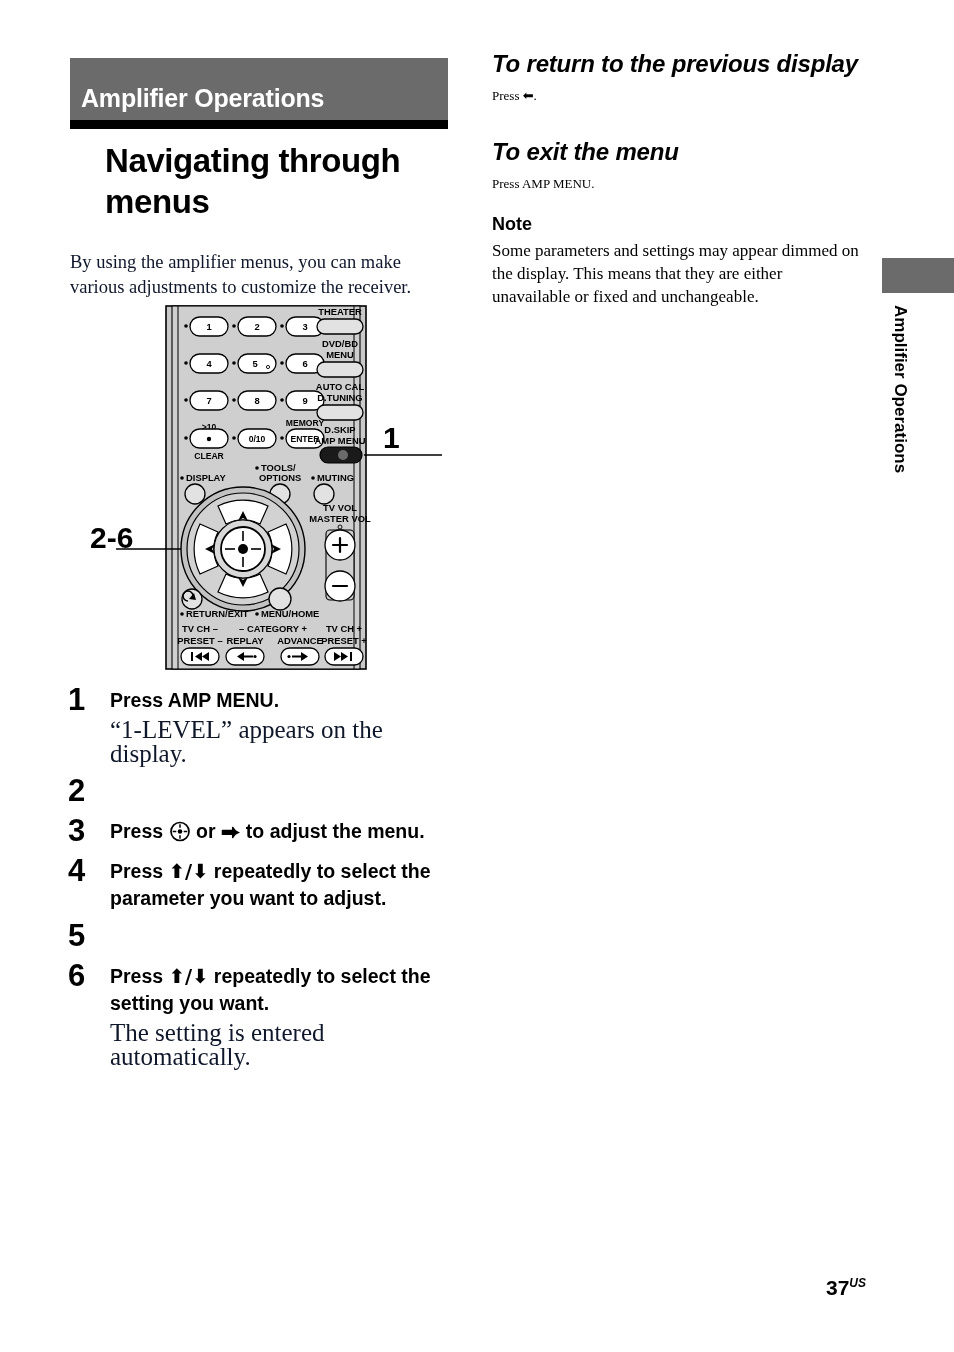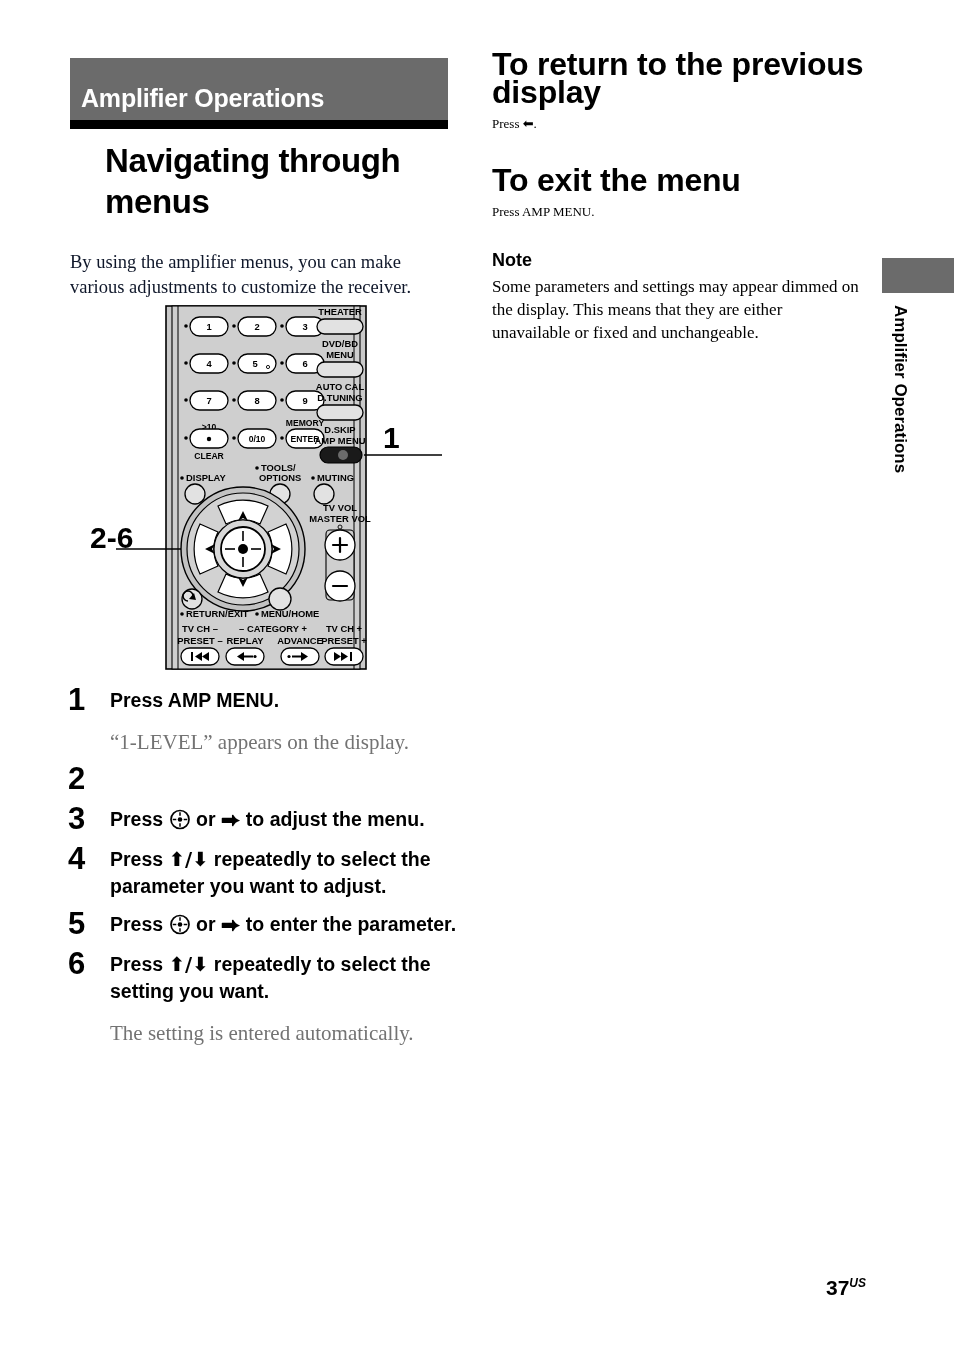--- a/index.html
+++ b/index.html
@@ -120,56 +120,57 @@
   }
   .step-head {
     font-family: "Liberation Sans", sans-serif;
     font-weight: bold;
     font-size: 19.5px;
     line-height: 26px;
     color: #000;
   }
   .step-sub {
     font-family: "Liberation Serif", serif;
-    font-size: 21px;
+    font-size: 25px;
     line-height: 24px;
-    color: #737373;
-    margin-top: 17px;
+    color: #0f172a;
+    margin-top: 5px;
   }
   .gl { font-family: "DejaVu Sans", sans-serif; }
 
   
   .col-right {
     position: absolute;
     left: 492px;
     top: 50px;
     width: 372px;
   }
   .rc-h1 {
     font-family: "Liberation Sans", sans-serif;
     font-weight: bold;
-    font-size: 32px;
+    font-size: 24px;
     line-height: 28px;
     color: #000;
     letter-spacing: -0.2px;
+    font-style: italic;
   }
   .rc-p {
     font-family: "Liberation Serif", serif;
     font-size: 13px;
     line-height: 24px;
     color: #000;
     margin-top: 6px;
   }
   .rc-h1.second { margin-top: 30px; }
   .rc-note-h {
     font-family: "Liberation Sans", sans-serif;
     font-weight: bold;
     font-size: 18px;
     color: #000;
-    margin-top: 26px;
+    margin-top: 18px;
   }
   .rc-note-p {
     font-family: Liberation Serif, serif;
     font-size: 17px;
     line-height: 23px;
     color: #000;
     margin-top: 4px;
     width: 372px;
   }
 
@@ -466,34 +467,20 @@
       <div class="step-num">4</div>
       <div class="step-body">
         <div class="step-head">
           <span>Press </span><span class="gl">⬆/⬇</span><span> repeatedly to select the parameter you want to adjust.</span>
         </div>
       </div>
     </div>
 
     <div class="step">
       <div class="step-num">5</div>
-      <div class="step-body">
-        <div class="step-head">
-          <span>Press </span><svg width="22" height="21" viewBox="0 0 22 21" style="vertical-align:-4px">
-            <circle cx="11" cy="10.5" r="9" fill="none" stroke="#000" stroke-width="1.7"></circle>
-            <circle cx="11" cy="10.5" r="2.3" fill="#000"></circle>
-            <g stroke="#000" stroke-width="1.5">
-              <line x1="11" y1="3.2" x2="11" y2="6.8"></line>
-              <line x1="11" y1="14.2" x2="11" y2="17.8"></line>
-              <line x1="3.7" y1="10.5" x2="7.3" y2="10.5"></line>
-              <line x1="14.7" y1="10.5" x2="18.3" y2="10.5"></line>
-            </g>
-          </svg><span> or ⮕ to enter the parameter.</span>
-        </div>
-      </div>
     </div>
 
     <div class="step">
       <div class="step-num">6</div>
       <div class="step-body">
         <div class="step-head">
           <span>Press </span><span class="gl">⬆/⬇</span><span> repeatedly to select the setting you want.</span>
         </div>
         <div class="step-sub">The setting is entered automatically.</div>
       </div>

